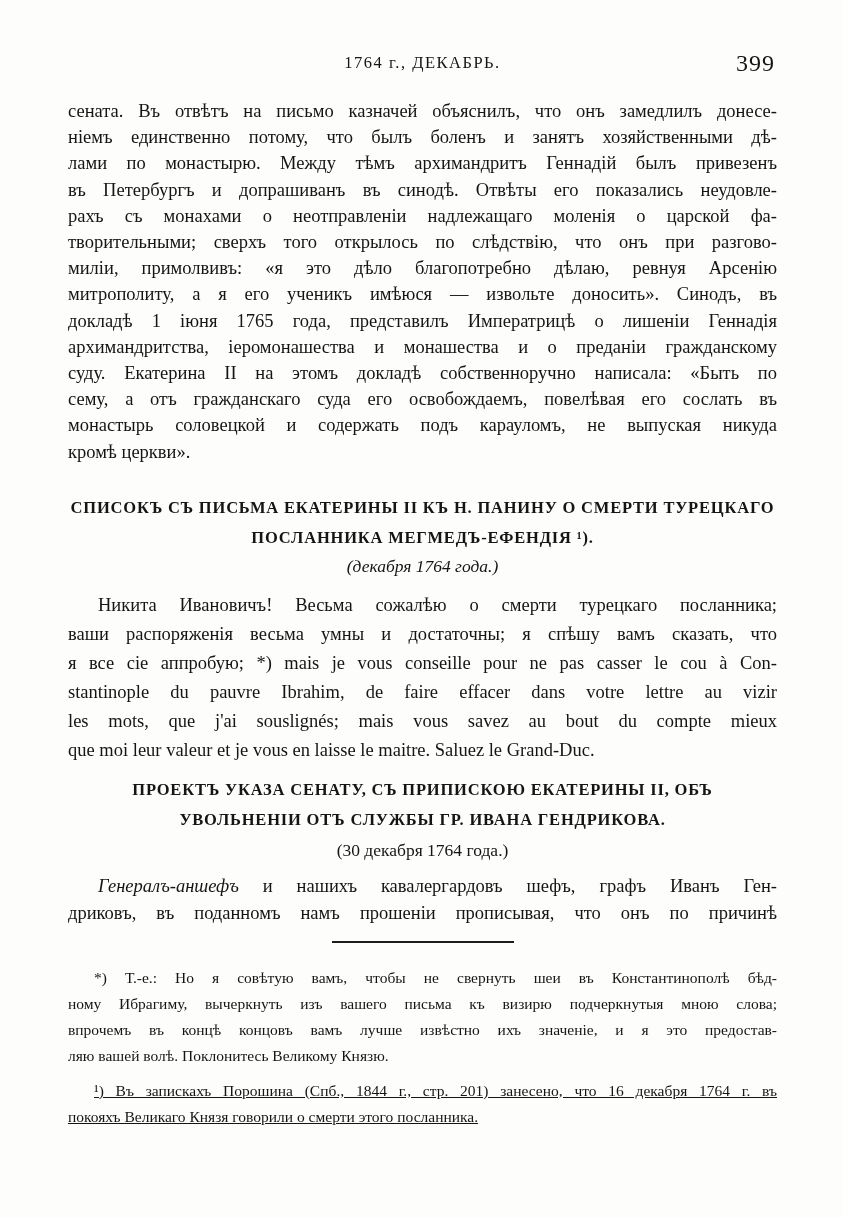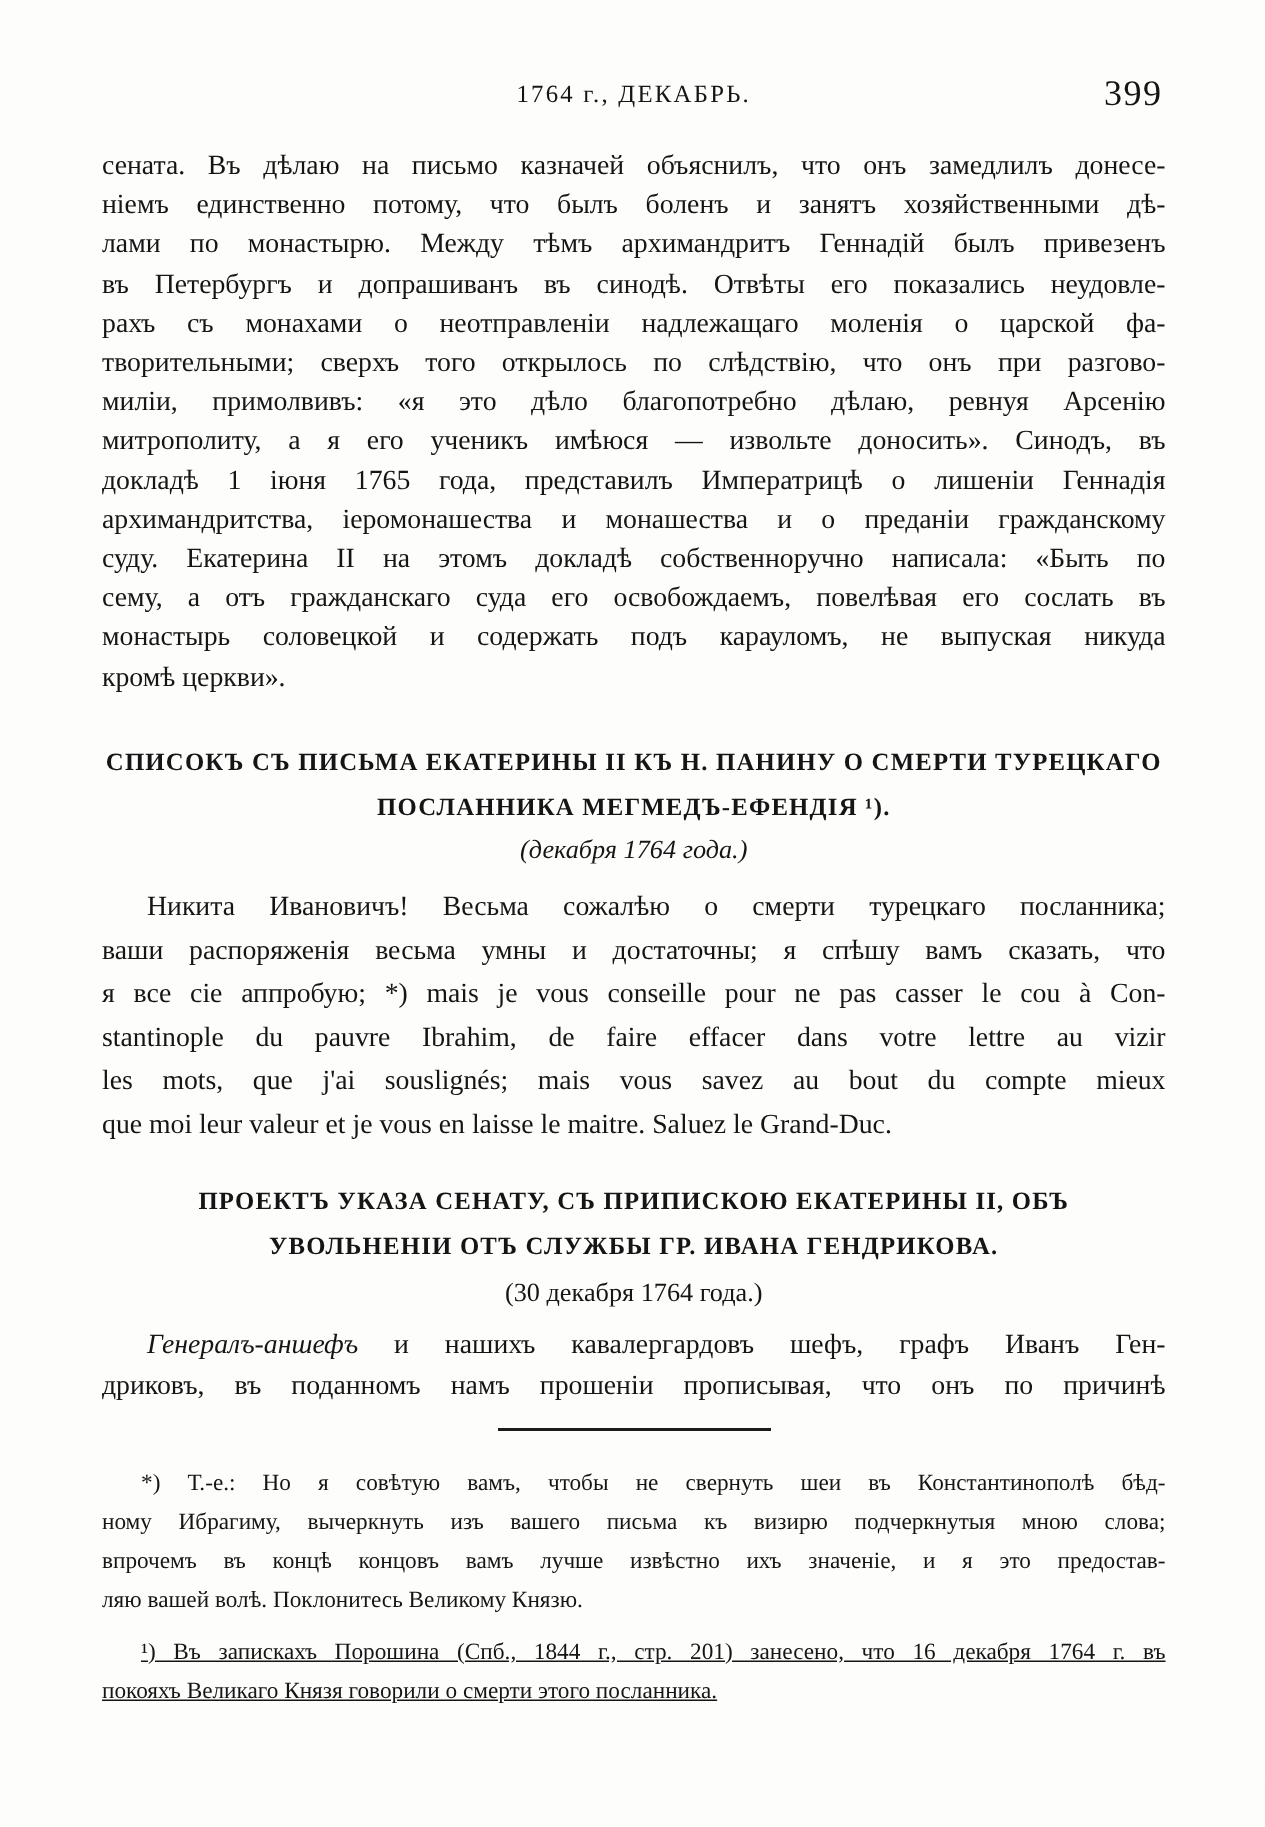--- a/index.html
+++ b/index.html
@@ -74,21 +74,21 @@
     text-align: center;
     font-size: 17.5px;
     line-height: 22px;
   }
   .italic { font-style: italic; }
   
   .continuation   { margin-top: 24px; }
   .letter-heading { margin-top: 28px; }
   .letter-date    { margin-top: 2px; font-style: italic; }
   .letter-body    { margin-top: 14px; }
-  .decree-heading { margin-top: 21px; }
+  .decree-heading { margin-top: 10px; }
   .decree-date    { margin-top: 4px;  }
   .decree-body    { margin-top: 12px; }
   
   .fn-rule {
     margin-top: 14px;
     width: 182px;
     border: 0;
     border-top: 2px solid #1c1c1c;
   }
   .footnote {
@@ -103,21 +103,21 @@
 <body>
 
 <div class="page">
 
   <div class="running-header">
     <span class="rh-title">1764 г., ДЕКАБРЬ.</span>
     <span class="rh-page">399</span>
   </div>
 
   <div class="para body-text continuation">
-      <div class="tline first">сената. Въ дѣлаю на письмо казначей объяснилъ, что онъ замедлилъ донесе-</div>
+      <div class="tline first">сената. Въ отвѣтъ на письмо казначей объяснилъ, что онъ замедлилъ донесе-</div>
       <div class="tline">ніемъ единственно потому, что былъ боленъ и занятъ хозяйственными дѣ-</div>
       <div class="tline">лами по монастырю.  Между тѣмъ архимандритъ Геннадій былъ привезенъ</div>
       <div class="tline">въ Петербургъ и допрашиванъ въ синодѣ. Отвѣты его показались неудовле-</div>
       <div class="tline">рахъ съ монахами о неотправленіи надлежащаго моленія о царской фа-</div>
       <div class="tline">творительными; сверхъ того открылось по слѣдствію, что онъ при разгово-</div>
       <div class="tline">миліи, примолвивъ: «я это дѣло благопотребно дѣлаю, ревнуя Арсенію</div>
       <div class="tline">митрополиту, а я его ученикъ имѣюся — извольте доносить». Синодъ, въ</div>
       <div class="tline">докладѣ 1 іюня 1765 года, представилъ Императрицѣ о лишеніи Геннадія</div>
       <div class="tline">архимандритства, іеромонашества и монашества и о преданіи гражданскому</div>
       <div class="tline">суду. Екатерина II на этомъ докладѣ собственноручно написала: «Быть по</div>

